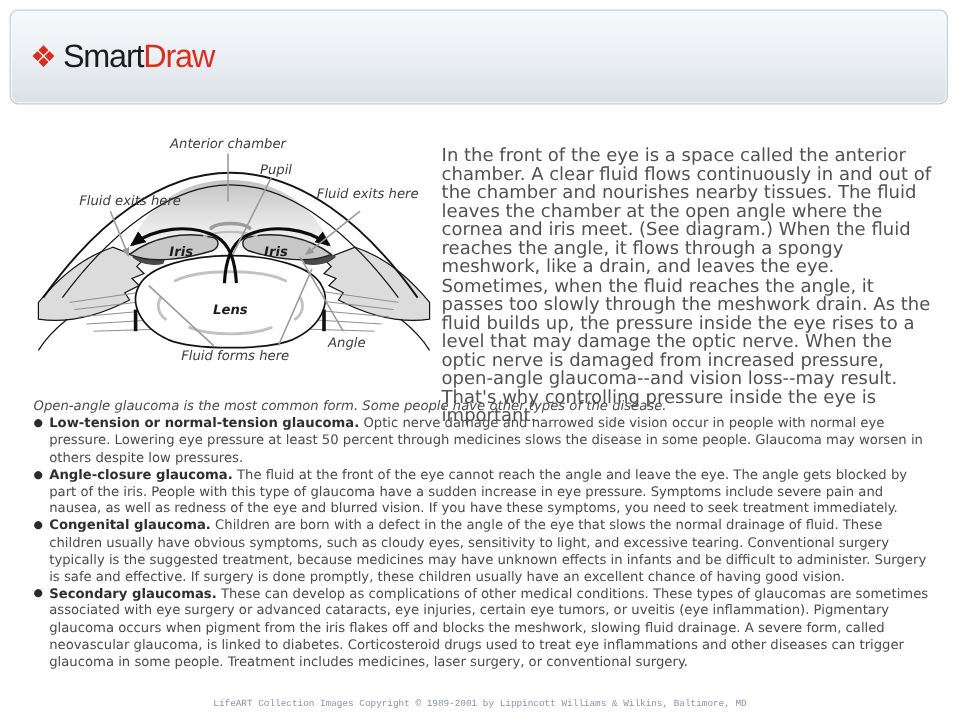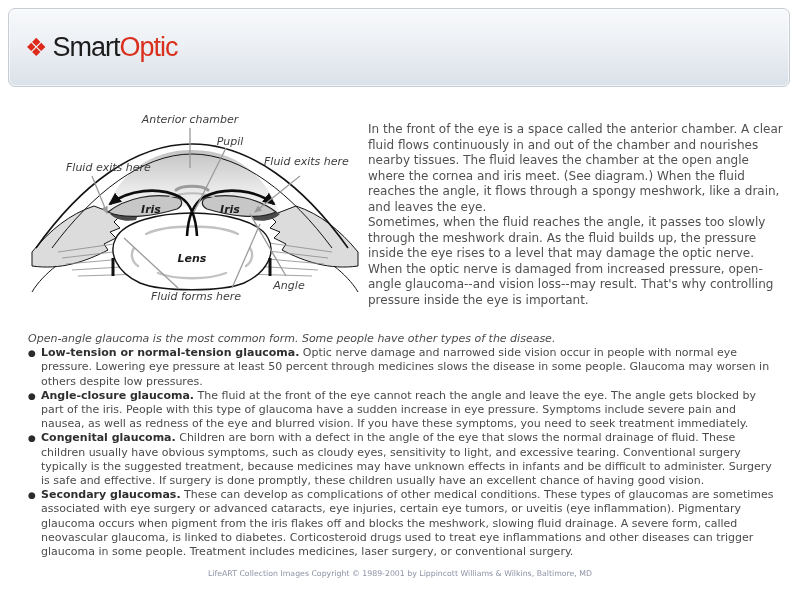--- a/index.html
+++ b/index.html
@@ -22,45 +22,45 @@
   .logo .smart{color:#1c1c1c;}
   .logo .draw{color:#d92f1d;}
 
   
   .diagram{position:absolute;left:30px;top:102px;width:330px;height:213px;font-style:italic;}
   svg text{font-family:"DejaVu Sans",sans-serif;font-size:11px;fill:#3d3d3d;}
   svg text.bold{font-weight:bold;fill:#1c1c1c;}
 
   
   .rightcol{position:absolute;left:368px;top:122px;width:415px;
-    font-size:12px;line-height:15.5px;color:#515151;}
+    font-size:15px;line-height:15.5px;color:#515151;}
   .rightcol p{margin:0;}
 
   
   .types{position:absolute;left:28px;top:332px;width:753px;
     font-size:11px;line-height:14.2px;color:#4b4b4b;}
   .types .lead{margin:0 0 0 0;font-style:italic;}
   .types ul{margin:0;padding:0;list-style:none;}
   .types li{position:relative;padding-left:13px;margin:0;}
   .types li .dot{position:absolute;left:0;top:0;font-size:9px;color:#2b2b2b;}
   .types b{color:#2f2f2f;}
 
   
   .footer{position:absolute;left:0;top:567px;width:800px;text-align:center;}
   .footer .source{font-size:9.5px;color:#4f4f4f;letter-spacing:.2px;}
-  .footer .copyright{font-size:7.8px;color:#8d93a6;margin-top:2px;}
+  .footer .copyright{font-size:7.8px;color:#8d93a6;margin-top:16px;font-family:Liberation Mono, monospace;}
 </style>
 </head>
 <body>
 
 <div class="header">
   <div class="logo">
     <span class="diamond">❖</span>
     <span class="word smart">Smart</span>
-    <span class="word draw">Optic</span>
+    <span class="word draw">Draw</span>
   </div>
 </div>
 
 <div class="diagram">
 <svg width="330" height="213" viewBox="0 0 330 213">
   <defs>
     <linearGradient id="domeGrad" x1="0" y1="0" x2="0" y2="1">
       <stop offset="0" stop-color="#c3c3c3"></stop>
       <stop offset="0.55" stop-color="#e9e9e9"></stop>
       <stop offset="1" stop-color="#f7f7f7"></stop>

